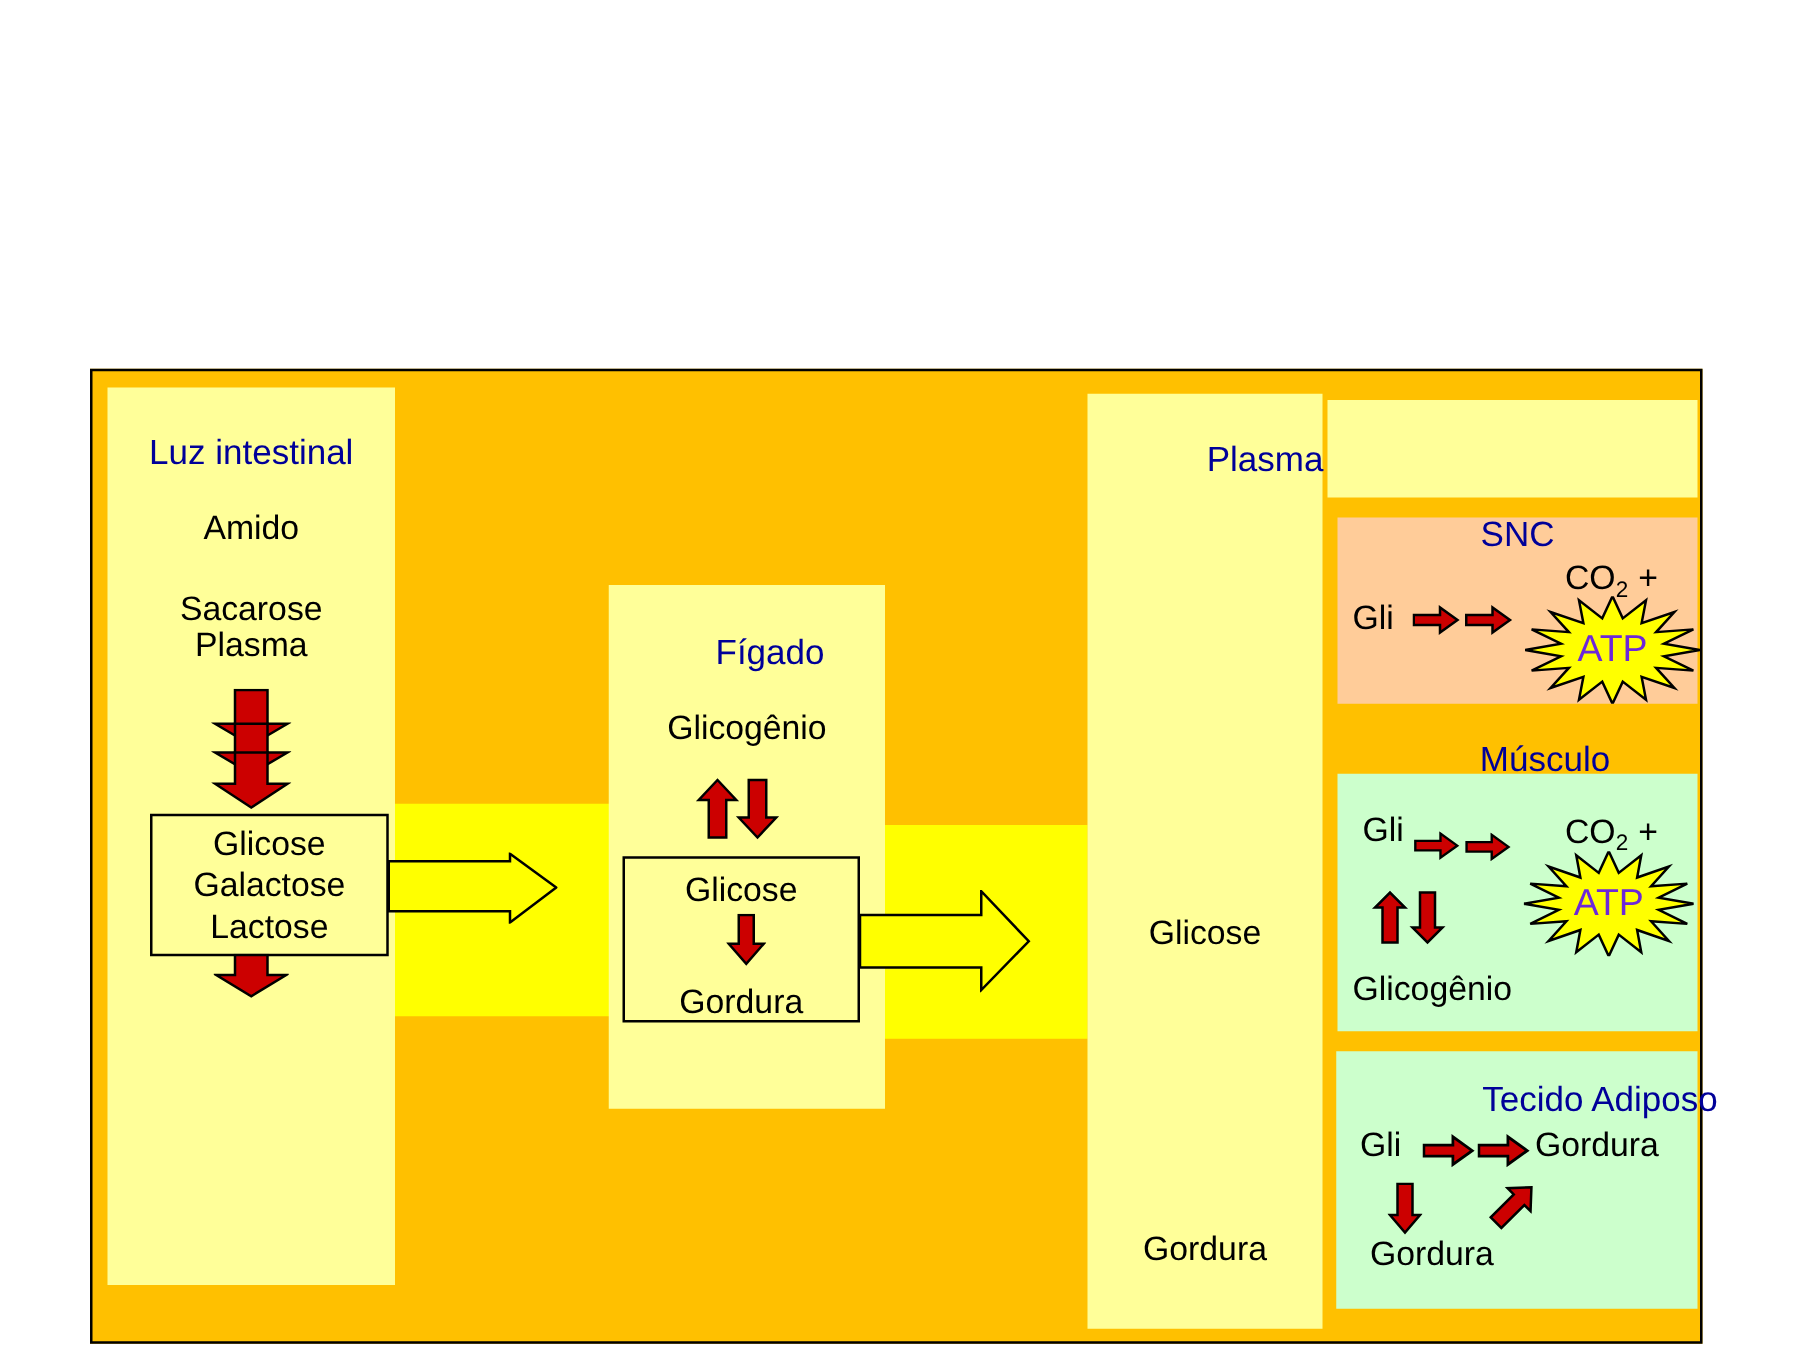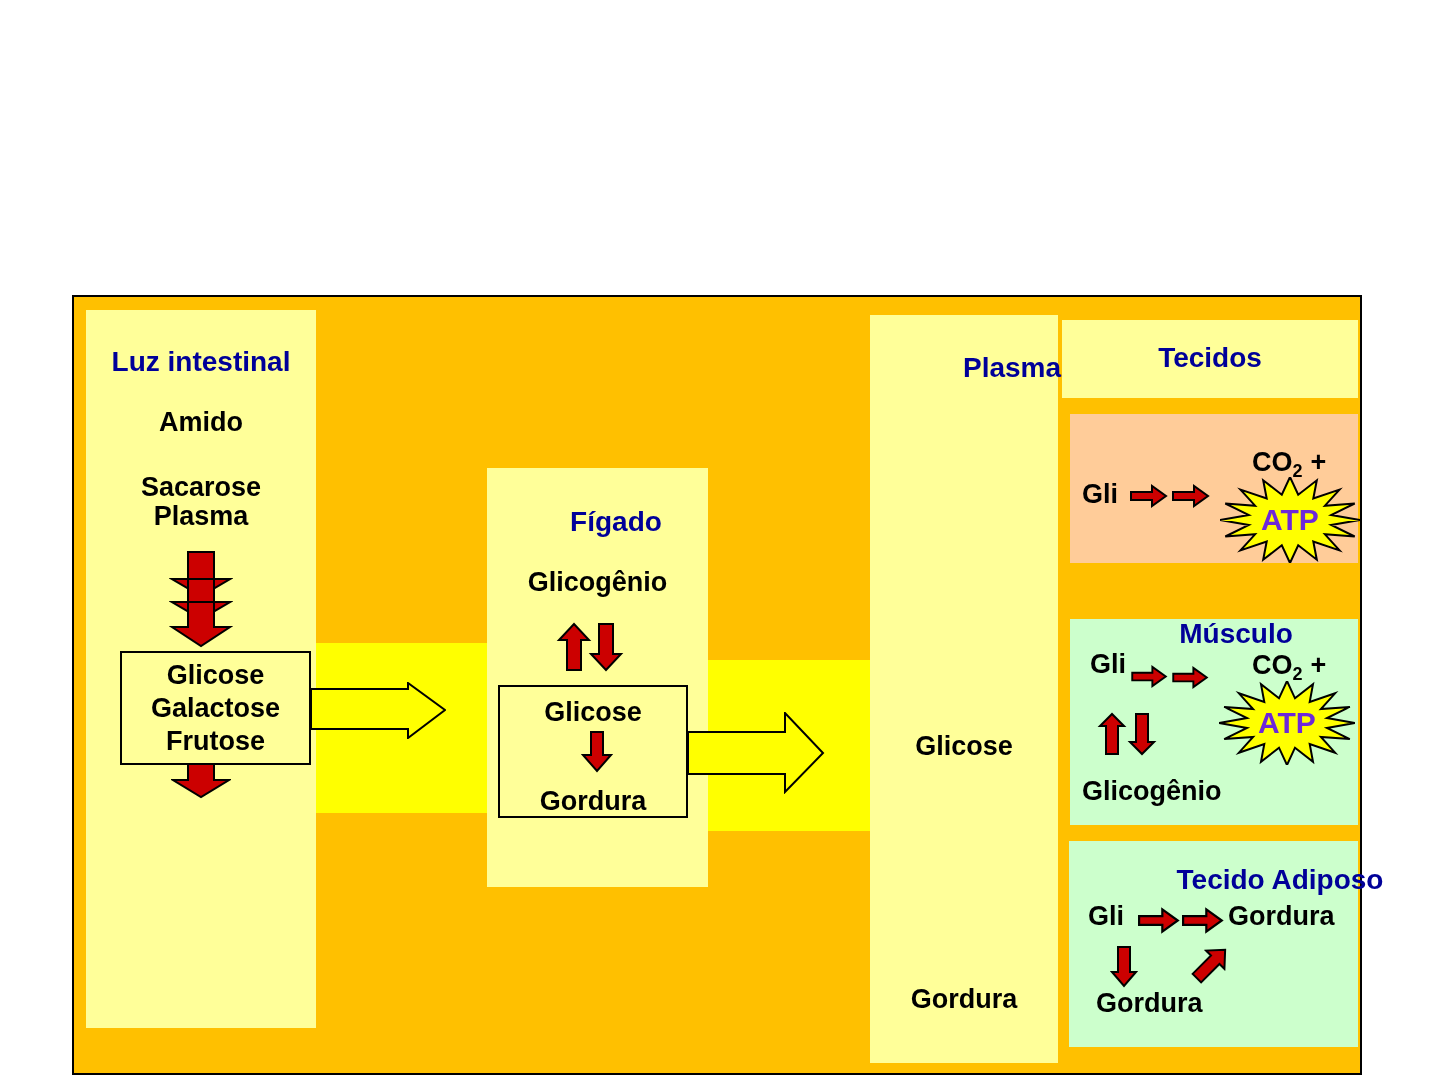--- a/index.html
+++ b/index.html
@@ -3,21 +3,21 @@
 <meta charset="utf-8">
 <style>
   html, body { margin: 0; padding: 0; background: #ffffff; }
   #stage {
     position: relative;
     width: 1440px;
     height: 1080px;
     background: var(--page-bg, #ffffff);
     overflow: hidden;
     font-family: "Liberation Sans", sans-serif;
-    font-weight: bold;
+    font-weight: normal;
   }
   .abs { position: absolute; box-sizing: border-box; }
   .outer-box {
     background: var(--canvas-orange, #FFC000);
     border: 2px solid #000;
   }
   .panel { background: var(--panel-yellow, #FFFF99); }
   .band  { background: var(--band-yellow, #FFFF00); }
   .snc-box { background: var(--snc-salmon, #FFCC99); }
   .tissue-box { background: var(--tissue-green, #CCFFCC); }
@@ -70,21 +70,21 @@
 
   <svg class="abs arrow-red" style="left:169px; top:551px;" width="64" height="97" viewBox="0 0 64 97">
     <path d="M19 1 L45 1 L45 28 L61 28 L32 45 L3 28 L19 28 Z"></path>
     <path d="M19 28 L45 28 L45 51 L61 51 L32 68 L3 51 L19 51 Z"></path>
     <path d="M19 51 L45 51 L45 76 L61 76 L32 95 L3 76 L19 76 Z"></path>
   </svg>
 
   <div class="abs white-box lines" style="left:120px; top:651px; width:191px; height:114px;">
     <div class="label">Glicose</div>
     <div class="label">Galactose</div>
-    <div class="label">Frutose</div>
+    <div class="label">Lactose</div>
   </div>
 
   <svg class="abs arrow-red" style="left:171px; top:763px;" width="60" height="36" viewBox="0 0 60 36">
     <path d="M17 1 L43 1 L43 17 L58 17 L30 34 L2 17 L17 17 Z"></path>
   </svg>
 
   <svg class="abs arrow-outline" style="left:310px; top:682px;" width="136" height="57" viewBox="0 0 136 57">
     <path d="M1 7 L98 7 L98 1 L135 28 L98 56 L98 47 L1 47 Z"></path>
   </svg>
 
@@ -107,42 +107,42 @@
   <svg class="abs arrow-outline" style="left:687px; top:712px;" width="138" height="82" viewBox="0 0 138 82">
     <path d="M1 20 L98 20 L98 1 L136 41 L98 80 L98 62 L1 62 Z"></path>
   </svg>
 
   <div class="abs panel" style="left:870px; top:315px; width:188px; height:748px;"></div>
   <div class="abs heading center" style="left:870px; top:352px; width:188px;margin-left:48px;">Plasma</div>
   <div class="abs label center" style="left:870px; top:731px; width:188px;">Glicose</div>
   <div class="abs label center" style="left:870px; top:984px; width:188px;">Gordura</div>
 
   <div class="abs panel" style="left:1062px; top:320px; width:296px; height:78px;"></div>
-  <div class="abs heading center" style="left:1062px; top:342px; width:296px;">Tecidos</div>
 
   <div class="abs snc-box" style="left:1070px; top:414px; width:288px; height:149px;"></div>
+  <div class="abs heading center" style="left:1070px; top:412px; width:288px;">SNC</div>
   <div class="abs label" style="left:1082px; top:479px;">Gli</div>
   <svg class="abs arrow-red" style="left:1130px; top:484px;" width="38" height="24" viewBox="0 0 38 24">
     <path d="M1 8 L22 8 L22 2 L36 12 L22 22 L22 16 L1 16 Z"></path>
   </svg>
   <svg class="abs arrow-red" style="left:1172px; top:484px;" width="38" height="24" viewBox="0 0 38 24">
     <path d="M1 8 L22 8 L22 2 L36 12 L22 22 L22 16 L1 16 Z"></path>
   </svg>
   <div class="abs label" style="left:1252px; top:447px;">
     <span>CO</span><sub>2</sub><span class="plus">+</span>
   </div>
   <div class="abs" style="left:1220px; top:477px; width:140px; height:86px;">
     <svg class="starburst" width="140" height="86" viewBox="0 0 140 86">
       <polygon points="70.0,0.0 78.2,17.7 96.8,3.3 93.3,21.5 119.5,12.6 104.9,28.7 134.7,26.5 111.2,38.0 140.0,43.0 111.2,48.0 134.7,59.5 104.9,57.3 119.5,73.4 93.3,64.5 96.8,82.7 78.2,68.3 70.0,86.0 61.8,68.3 43.2,82.7 46.7,64.5 20.5,73.4 35.1,57.3 5.3,59.5 28.8,48.0 0.0,43.0 28.8,38.0 5.3,26.5 35.1,28.7 20.5,12.6 46.7,21.5 43.2,3.3 61.8,17.7"></polygon>
     </svg>
     <div class="atp-label">ATP</div>
   </div>
 
   <div class="abs tissue-box" style="left:1070px; top:619px; width:288px; height:206px;"></div>
-  <div class="abs heading center" style="left:1070px; top:618px; width:332px;">Músculo</div>
+  <div class="abs heading center" style="left:1070px; top:592px; width:332px;">Músculo</div>
   <div class="abs label" style="left:1090px; top:649px;">Gli</div>
   <svg class="abs arrow-red" style="left:1131px; top:665px;" width="37" height="23" viewBox="0 0 38 24">
     <path d="M1 8 L22 8 L22 2 L36 12 L22 22 L22 16 L1 16 Z"></path>
   </svg>
   <svg class="abs arrow-red" style="left:1172px; top:666px;" width="37" height="23" viewBox="0 0 38 24">
     <path d="M1 8 L22 8 L22 2 L36 12 L22 22 L22 16 L1 16 Z"></path>
   </svg>
   <div class="abs label" style="left:1252px; top:650px;">
     <span>CO</span><sub>2</sub><span class="plus">+</span>
   </div>

